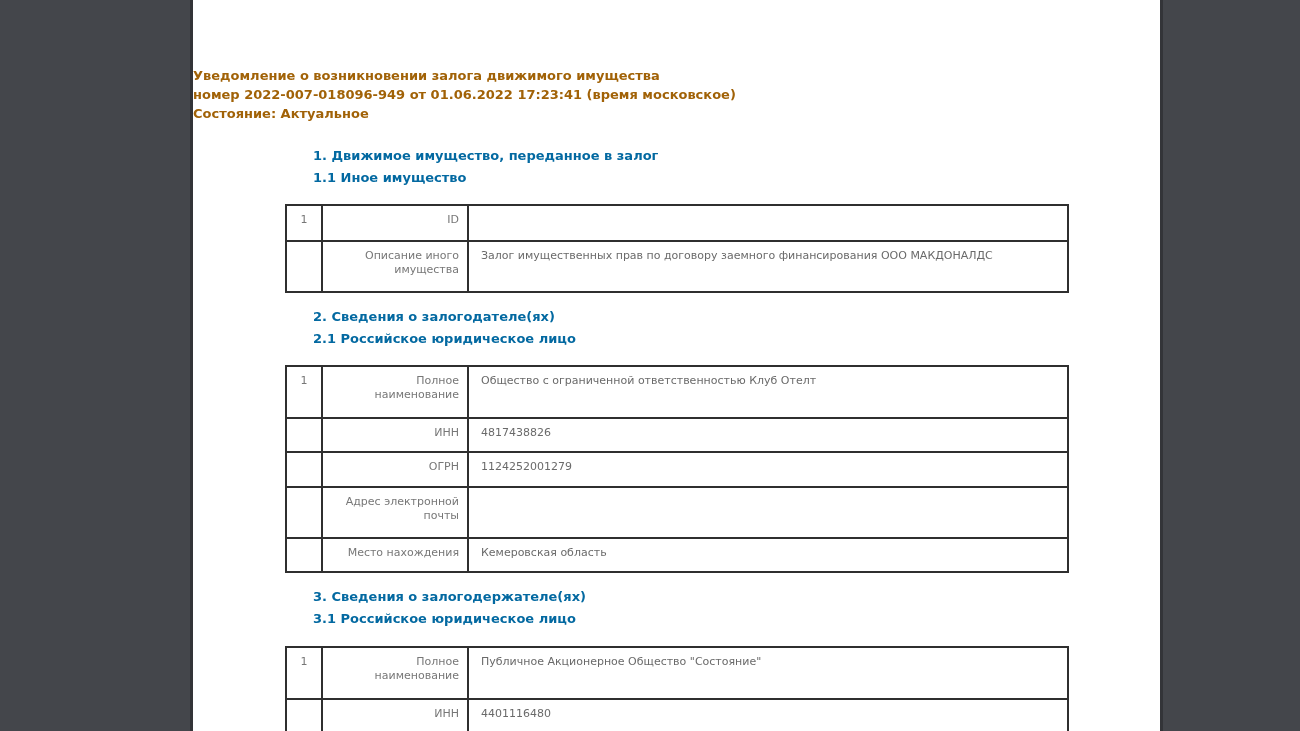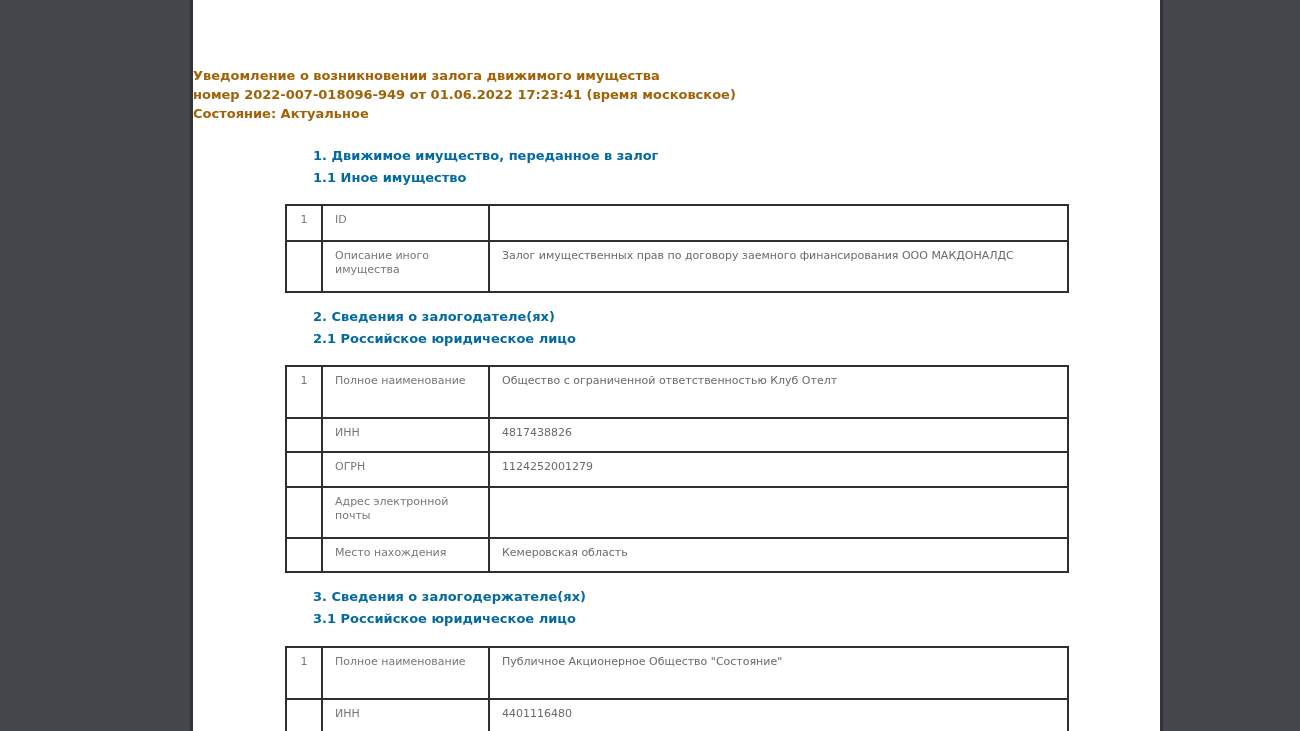--- a/index.html
+++ b/index.html
@@ -26,21 +26,21 @@
     table.kv {
       position: absolute; left: 92px; width: 784px;
       border-collapse: collapse; table-layout: fixed;
     }
     table.kv td {
       border: 2px solid #2f2f2f; vertical-align: top;
       font-size: 11px; line-height: 14px; color: #777;
       padding: 7px 8px 0 12px; box-sizing: border-box;
     }
     table.kv td.num { width: 36px; text-align: center; padding-left: 0; padding-right: 0; }
-    table.kv td.lbl { width: 167px; }
+    table.kv td.lbl { width: 146px; text-align: right; }
     table.kv td.val { color: #6a6a6a; margin-top: 44px; }
   </style>
 </head>
 <body>
 
 <div class="page">
 
   <div class="doc-header">
     <div>Уведомление о возникновении залога движимого имущества</div>
     <div>номер 2022-007-018096-949 от 01.06.2022 17:23:41 (время московское)</div>

